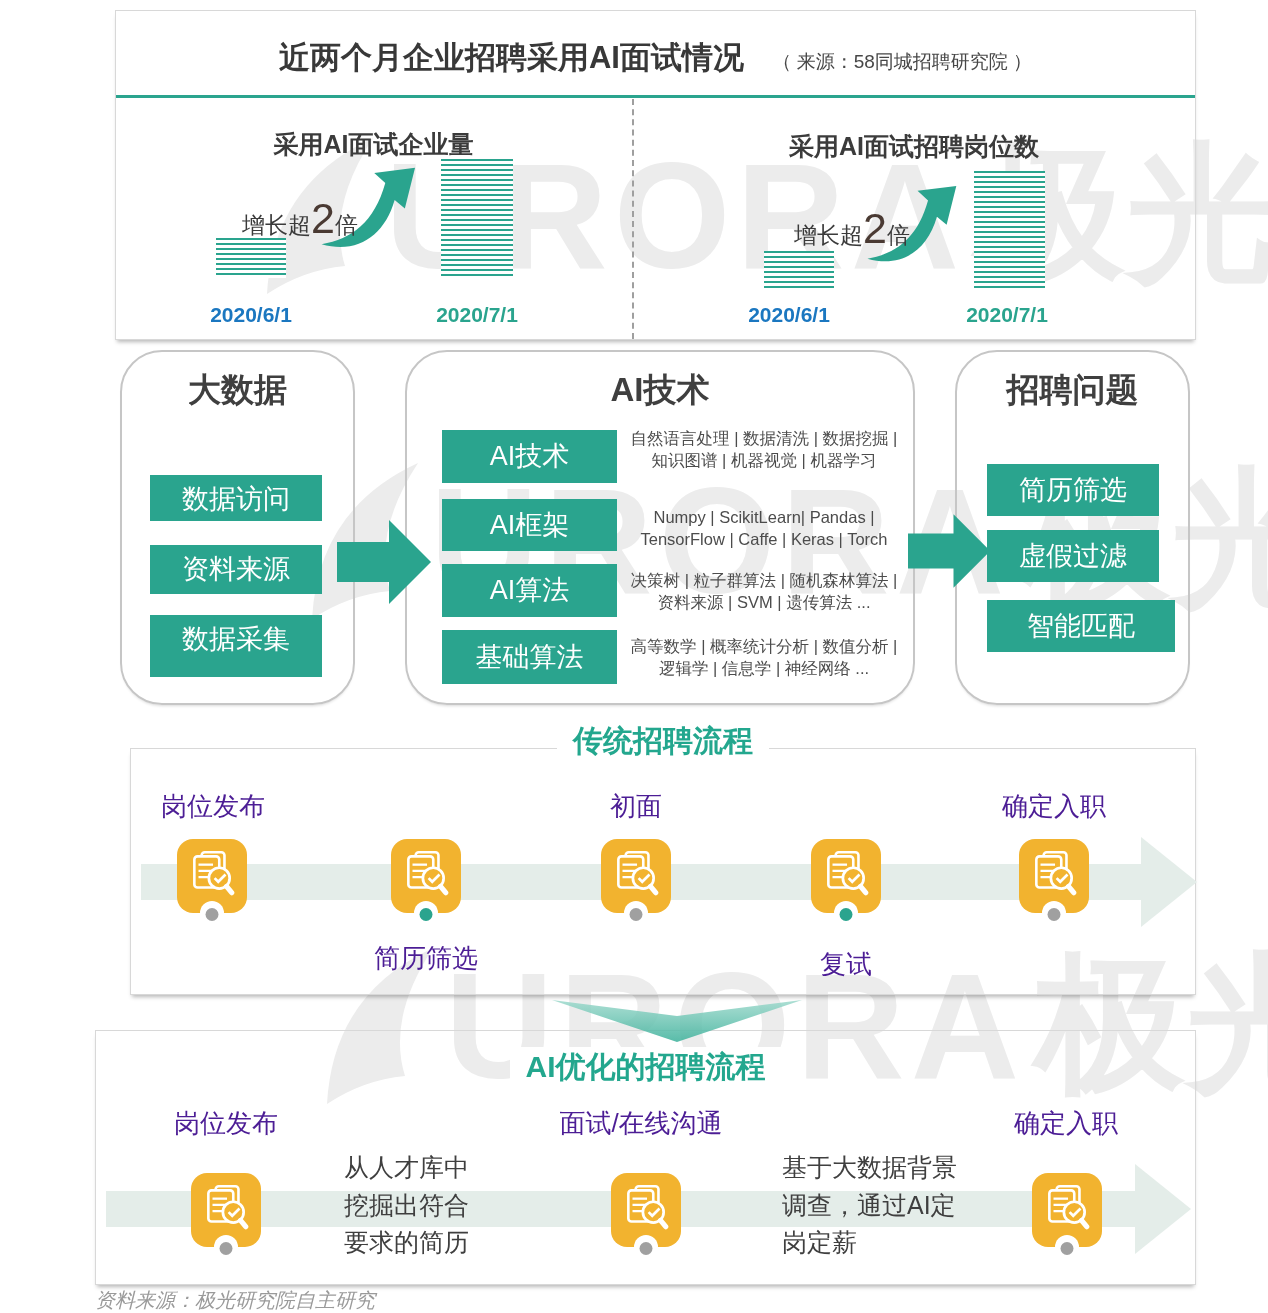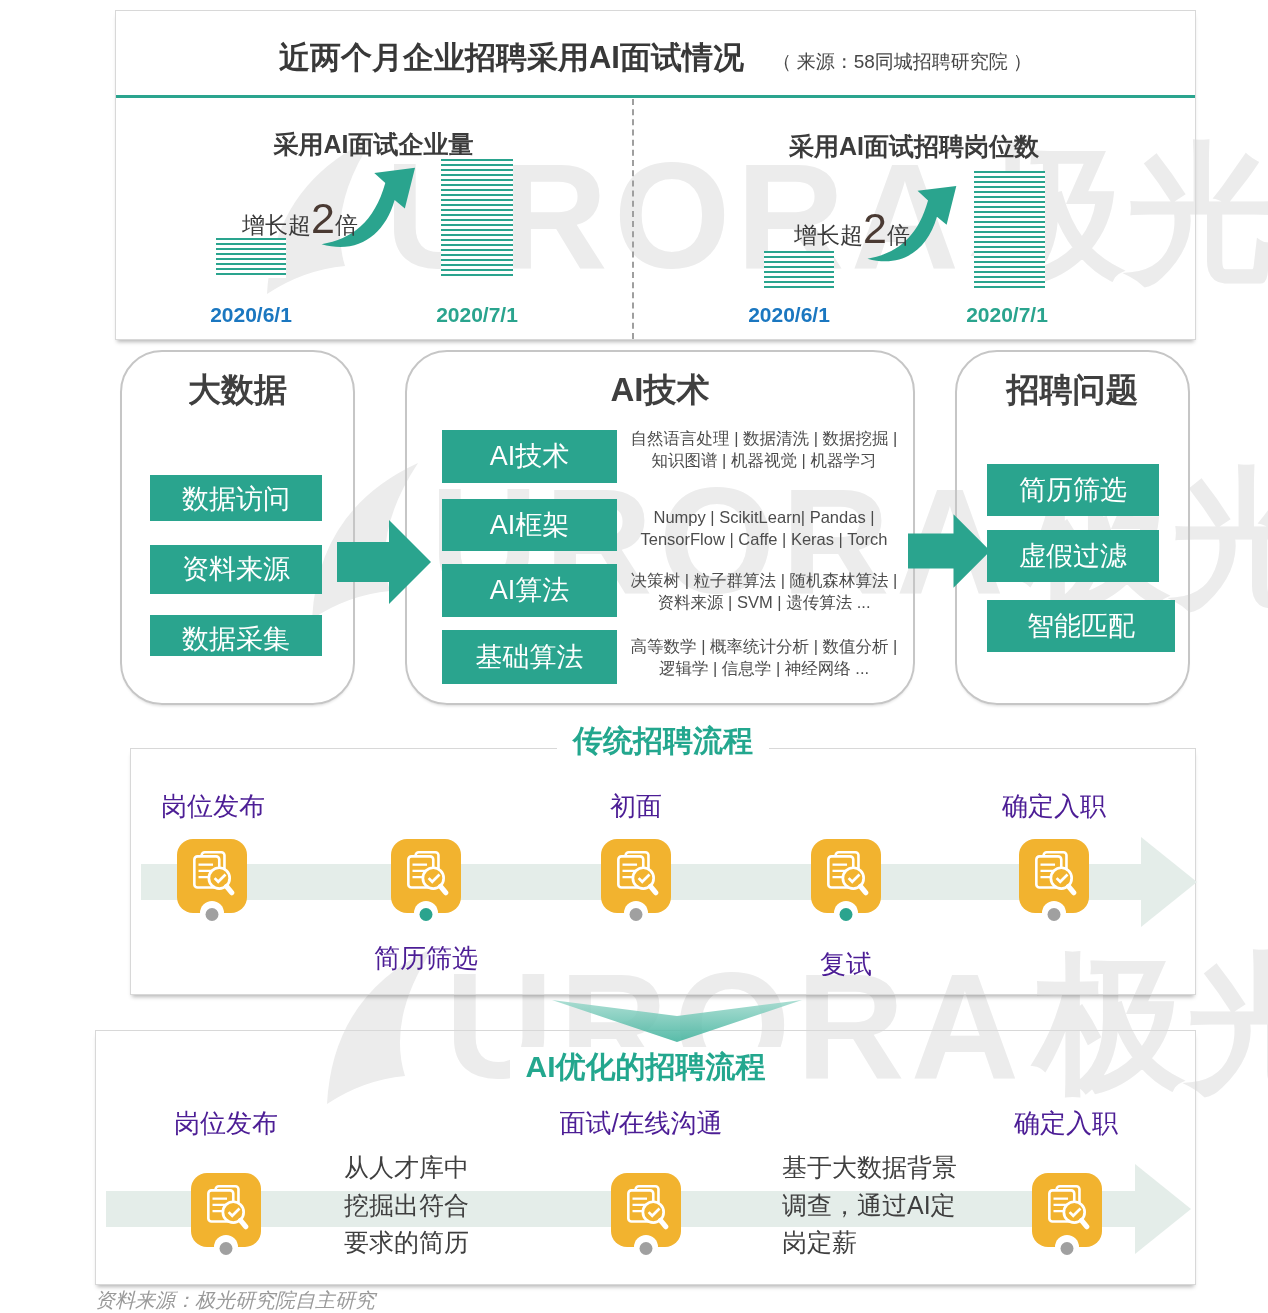--- a/index.html
+++ b/index.html
@@ -116,21 +116,21 @@
       <span class="g-pre">增长超</span><span class="g-num">2</span><span class="g-suf">倍</span>
     </div>
     <div class="date blue" style="left:583px; top:292px;">2020/6/1</div>
     <div class="date teal" style="left:801px; top:292px;">2020/7/1</div>
   </div>
 
   <div class="rbox" style="left:120px; top:350px; width:235px; height:355px;">
     <div class="box-title">大数据</div>
     <div class="chip" style="left:28px; top:123px; width:172px; height:46px; line-height:49px;">数据访问</div>
     <div class="chip" style="left:28px; top:193px; width:172px; height:49px; line-height:49px;">资料来源</div>
-    <div class="chip" style="left:28px; top:263px; width:172px; height:41px; line-height:49px;">数据采集</div>
+    <div class="chip" style="left:28px; top:263px; width:172px; height:62px; line-height:49px;">数据采集</div>
   </div>
 
   <svg class="abs" style="left:337px; top:518px; z-index:2;" width="96" height="88" viewBox="0 0 96 88">
     <polygon points="0,24 52,24 52,2 94,44 52,86 52,64 0,64" fill="#2aa48e"></polygon>
   </svg>
 
   <div class="rbox" style="left:405px; top:350px; width:510px; height:355px;">
     <div class="box-title">AI技术</div>
     <div class="chip" style="left:35px; top:78px; width:175px; height:53px; line-height:53px;">AI技术</div>
     <div class="desc" style="left:218px; top:76px; width:278px;">自然语言处理 | 数据清洗 | 数据挖掘 | 知识图谱 | 机器视觉 | 机器学习</div>

